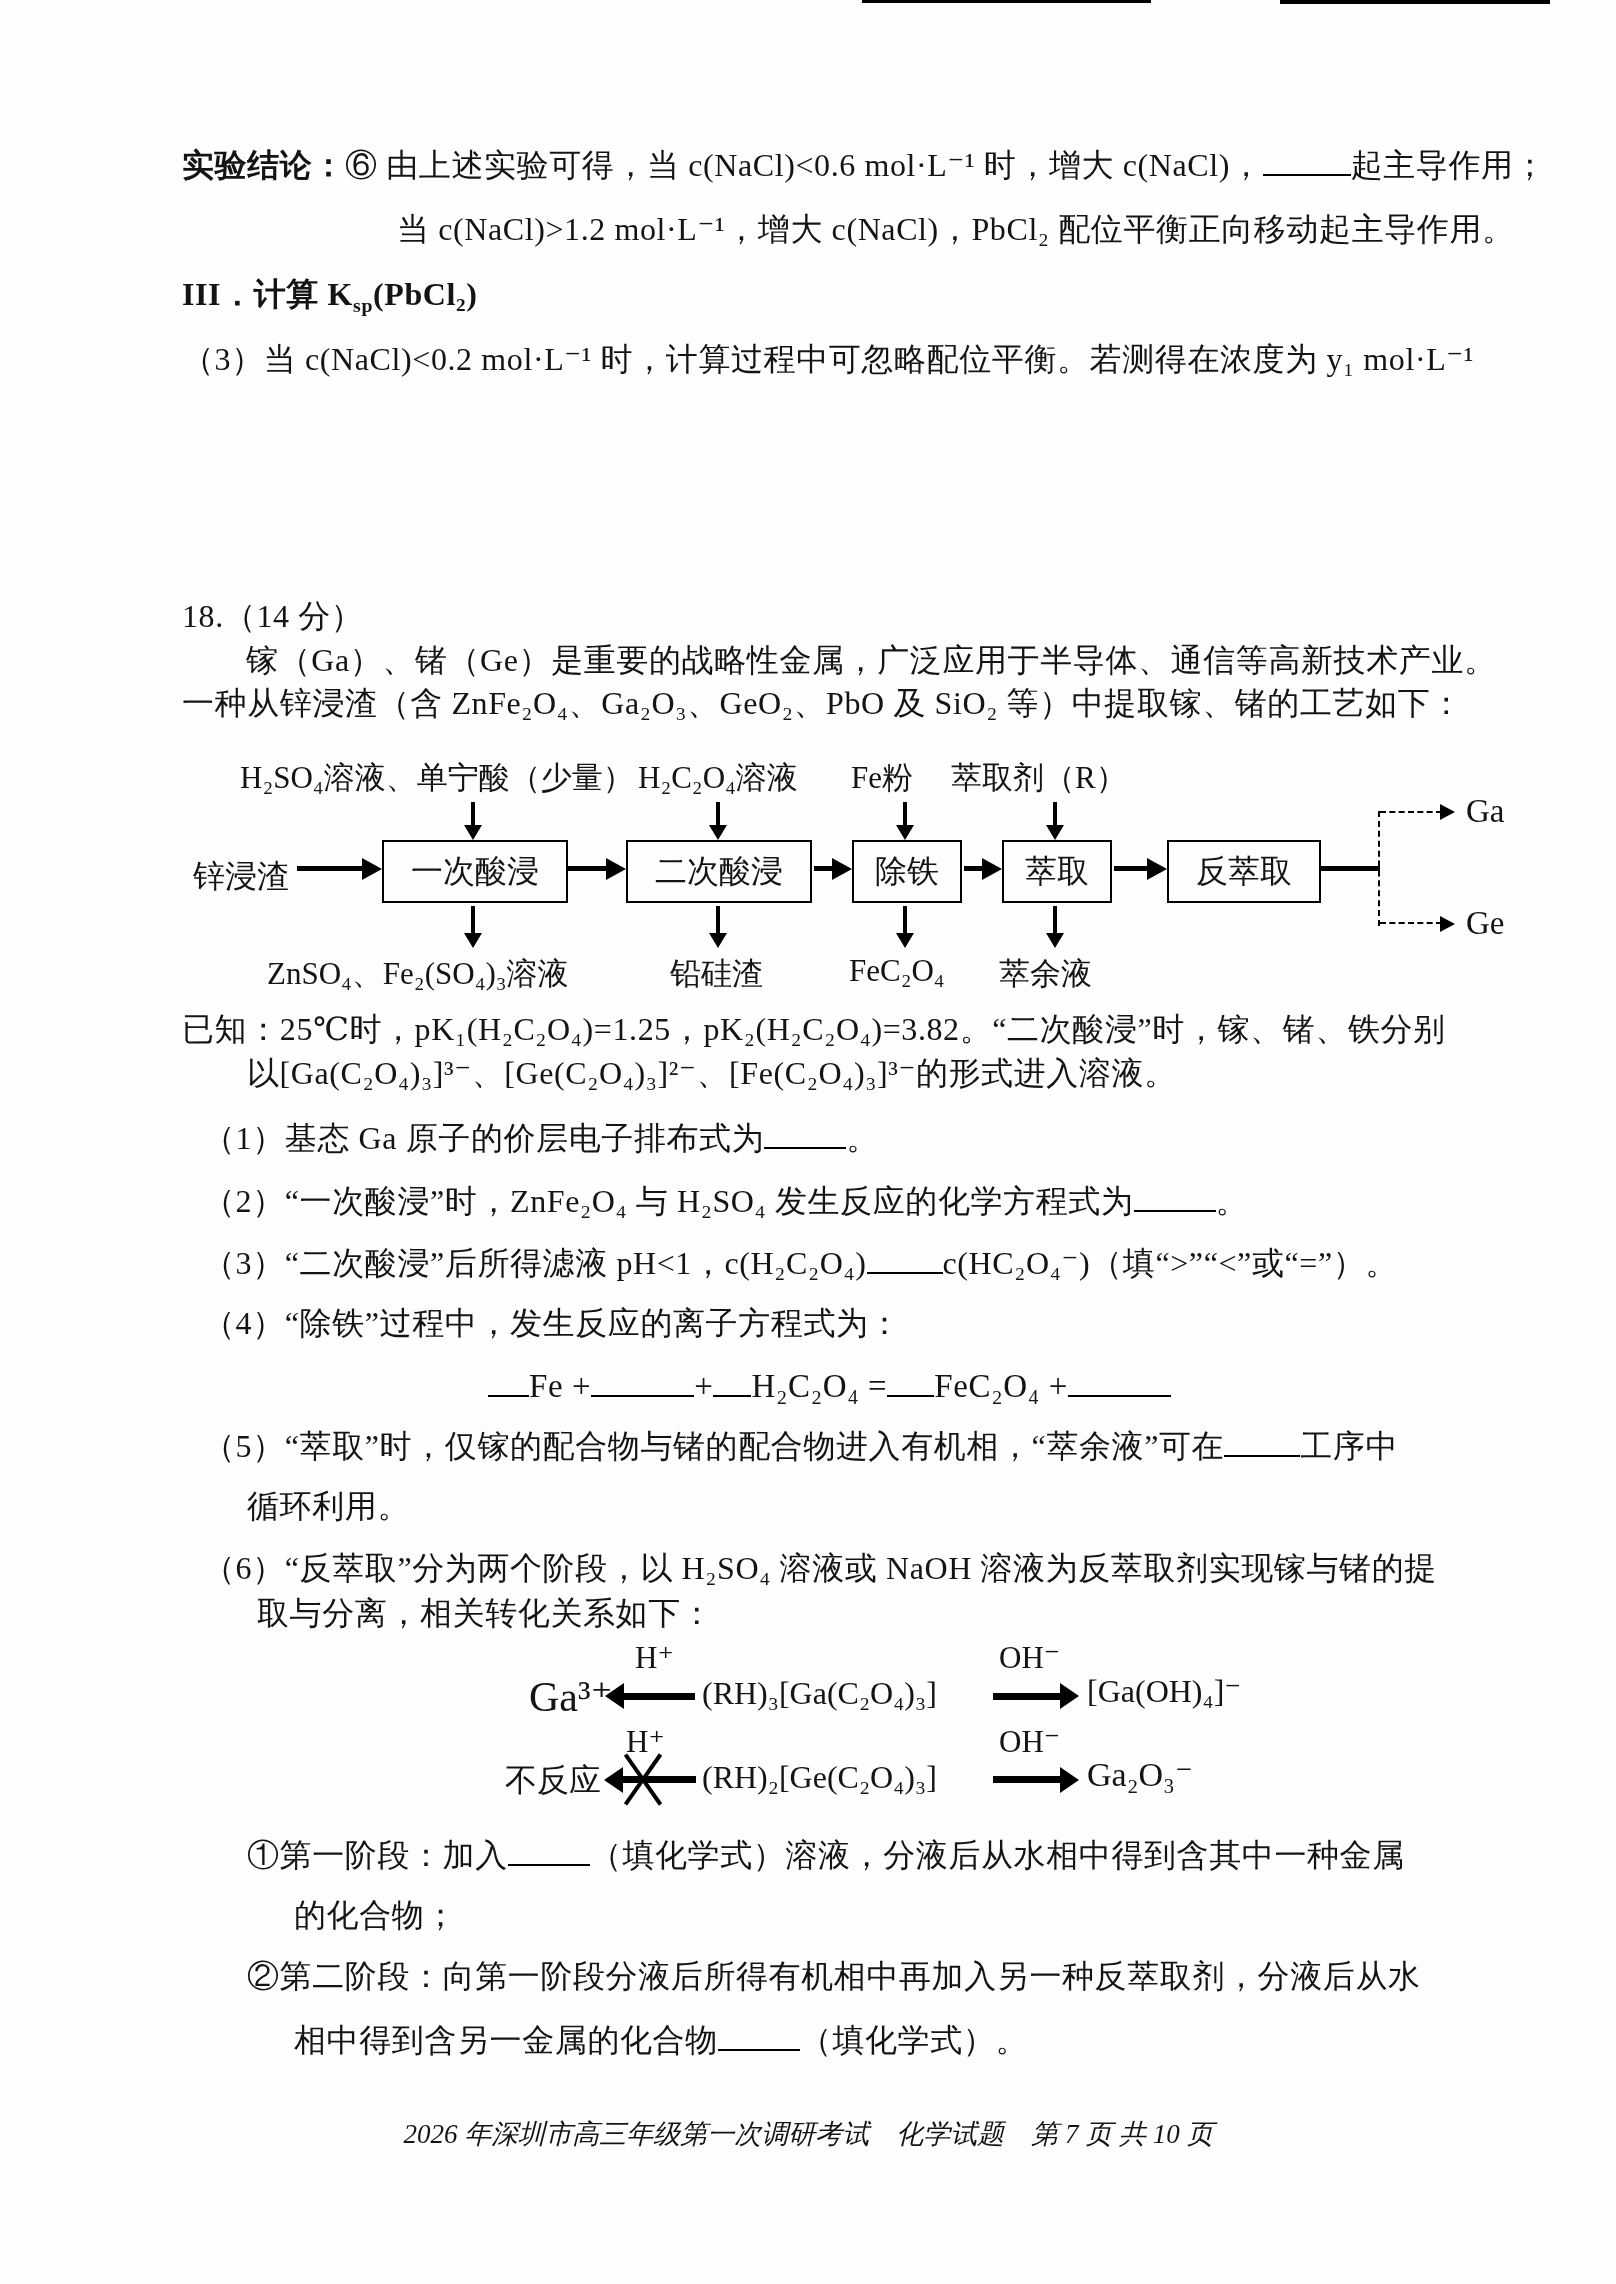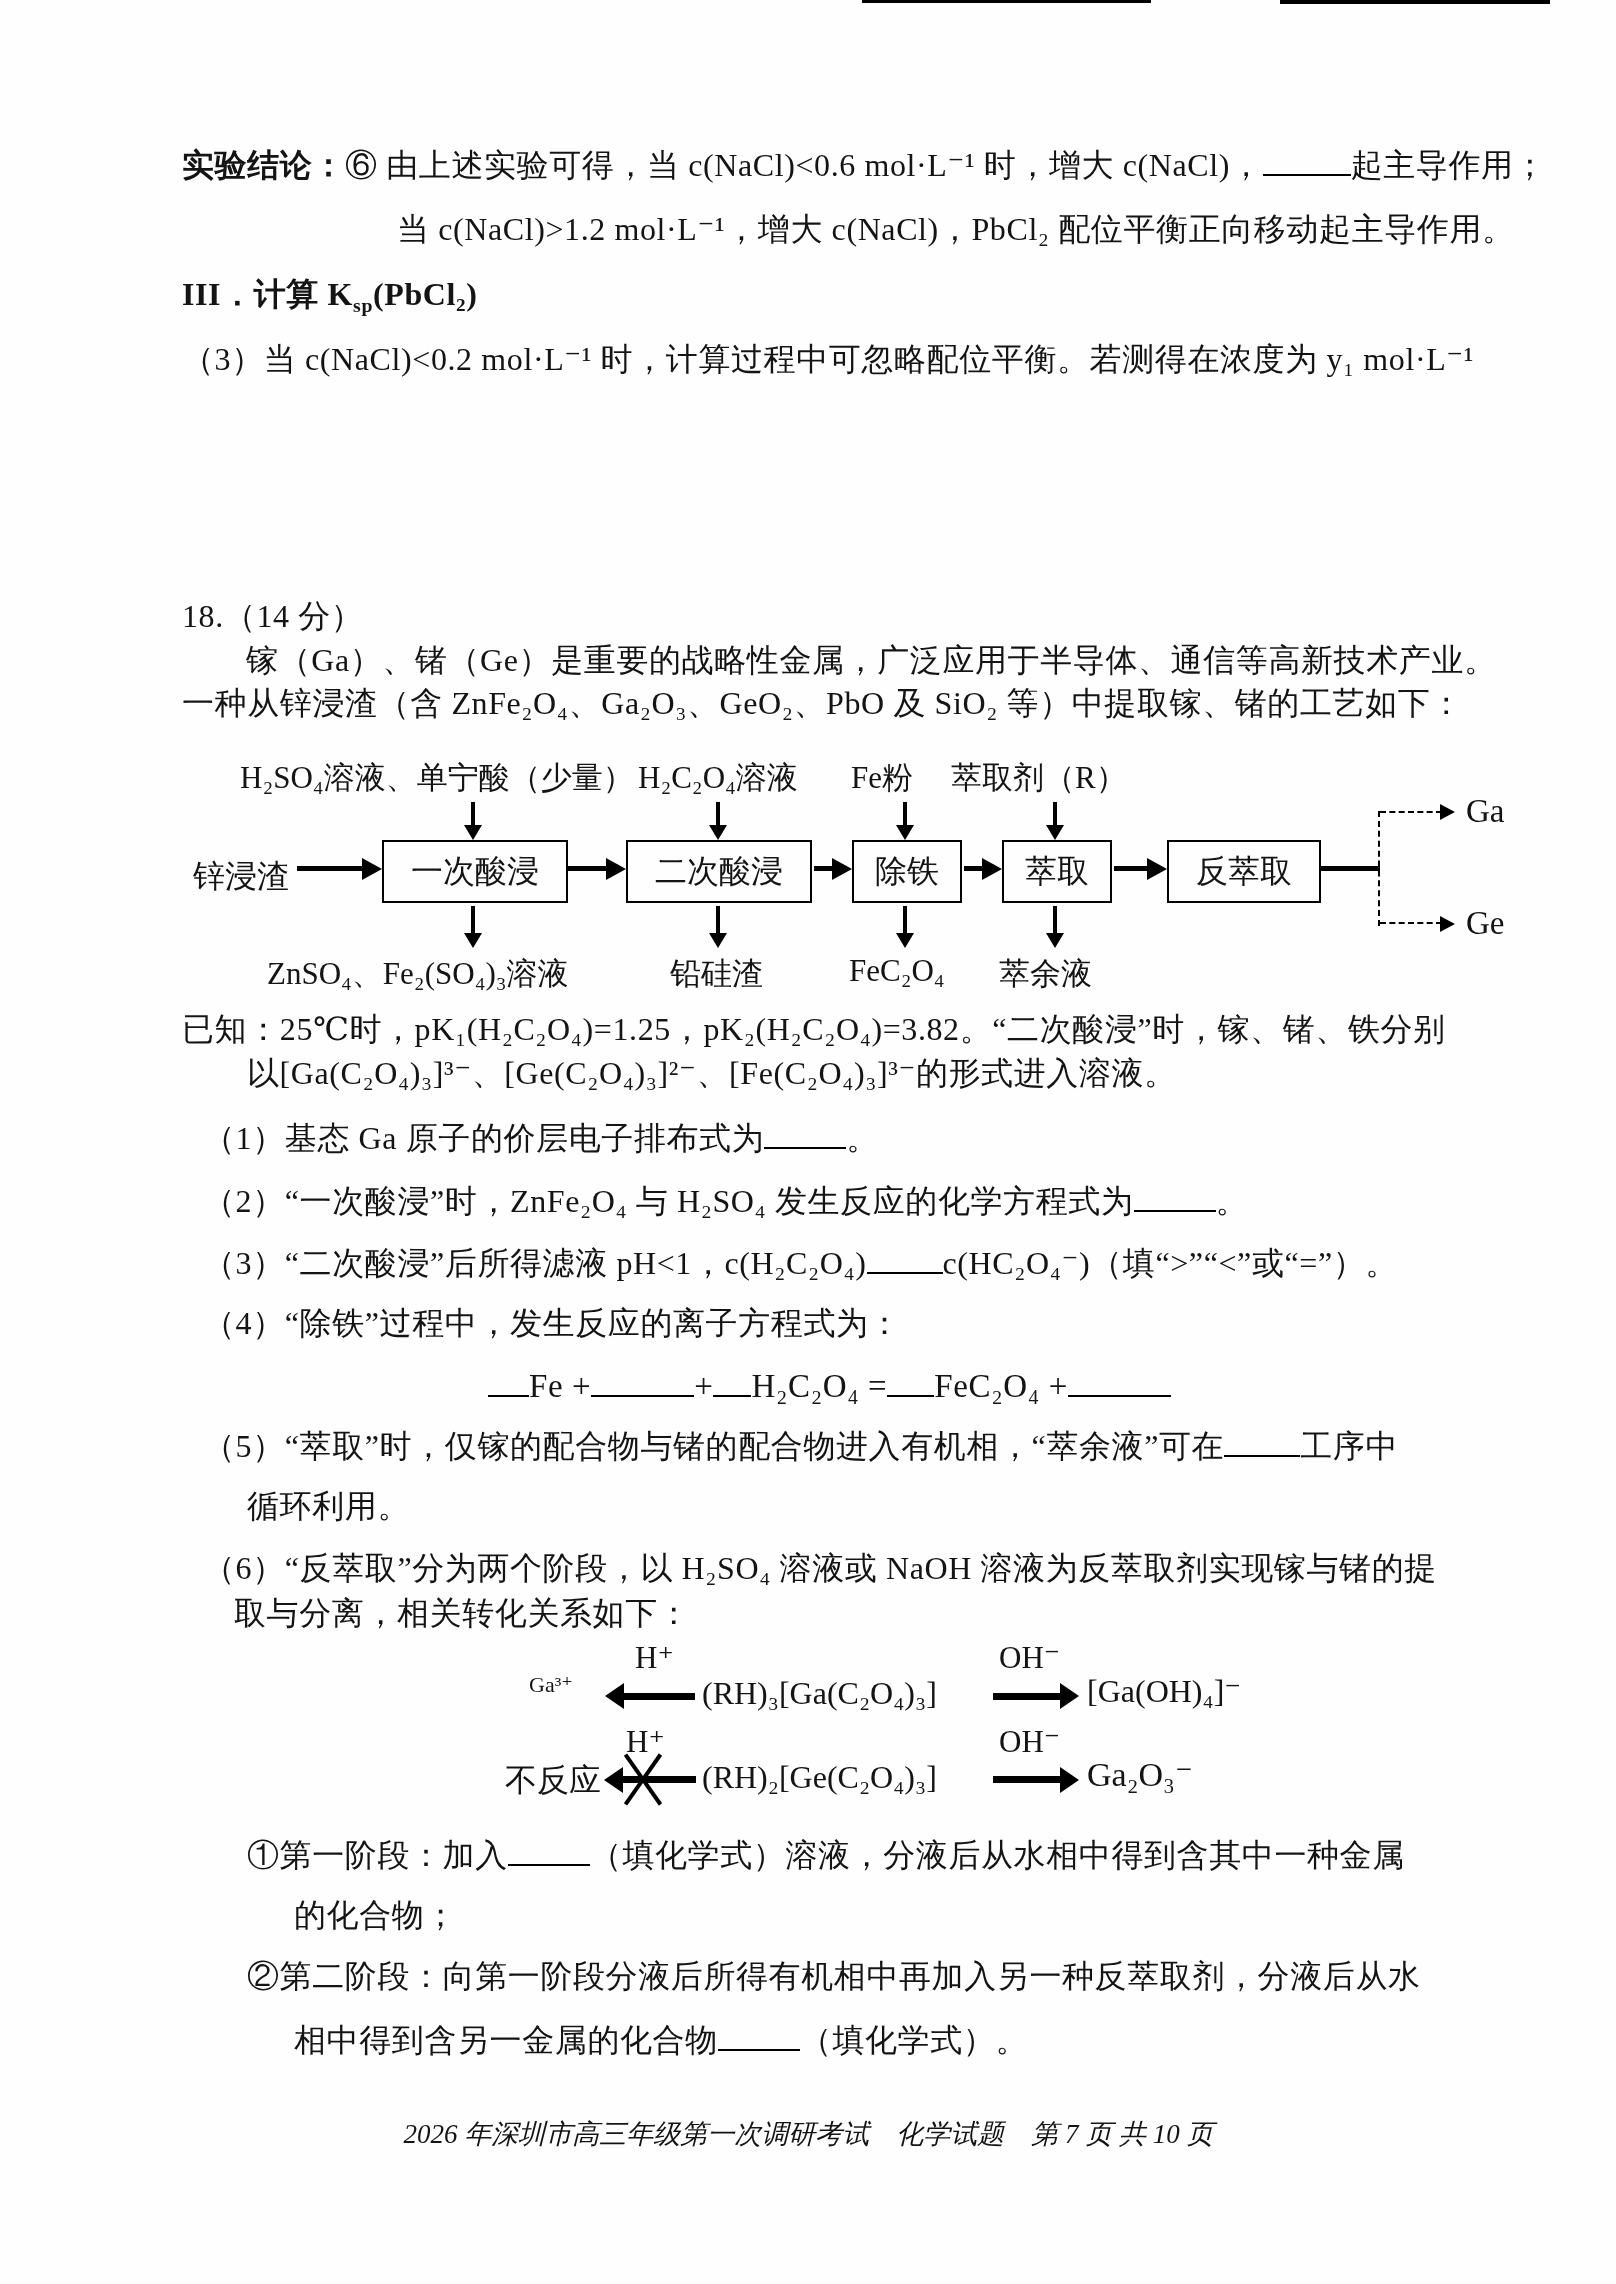--- a/index.html
+++ b/index.html
@@ -136,25 +136,25 @@
 
   <div class="line" style="left:488px;top:1364px;font-size:33px">
     <span class="blank" style="width:41px"></span><span>Fe +</span><span class="blank" style="width:103px"></span><span>+</span><span class="blank" style="width:38px"></span><span>H₂C₂O₄ =</span><span class="blank" style="width:47px"></span><span>FeC₂O₄ +</span><span class="blank" style="width:103px"></span>
   </div>
 
   <div class="line" style="left:203px;top:1425px">
     <span>（5）“萃取”时，仅镓的配合物与锗的配合物进入有机相，“萃余液”可在</span><span class="blank" style="width:76px"></span><span>工序中</span>
   </div>
   <div class="line" style="left:247px;top:1487px">循环利用。</div>
   <div class="line" style="left:203px;top:1549px">（6）“反萃取”分为两个阶段，以 H₂SO₄ 溶液或 NaOH 溶液为反萃取剂实现镓与锗的提</div>
-  <div class="line" style="left:234px;top:1594px">取与分离，相关转化关系如下：</div>
+  <div class="line" style="left:257px;top:1594px">取与分离，相关转化关系如下：</div>
 
   <div style="position:absolute;left:0;top:1634px;width:1617px;height:194px;">
 
-    <div class="ctext" style="left:529px;top:38px;font-size:22px">Ga³⁺</div>
+    <div class="ctext" style="left:529px;top:38px;font-size:42px">Ga³⁺</div>
     <div class="clabel" style="left:635px;top:4.7px">H⁺</div>
     <div class="ah-l-big" style="left:605px;top:49px"></div>
     <div class="cbar" style="left:622px;top:59px;width:73px"></div>
     <div class="ctext" style="left:702px;top:41px">(RH)₃[Ga(C₂O₄)₃]</div>
     <div class="clabel" style="left:999px;top:4.7px">OH⁻</div>
     <div class="cbar" style="left:993px;top:59px;width:68px"></div>
     <div class="ah-r-big" style="left:1060px;top:49px"></div>
     <div class="ctext" style="left:1087px;top:38px">[Ga(OH)₄]⁻</div>
 
     <div class="ctext" style="left:505px;top:125px">不反应</div>

